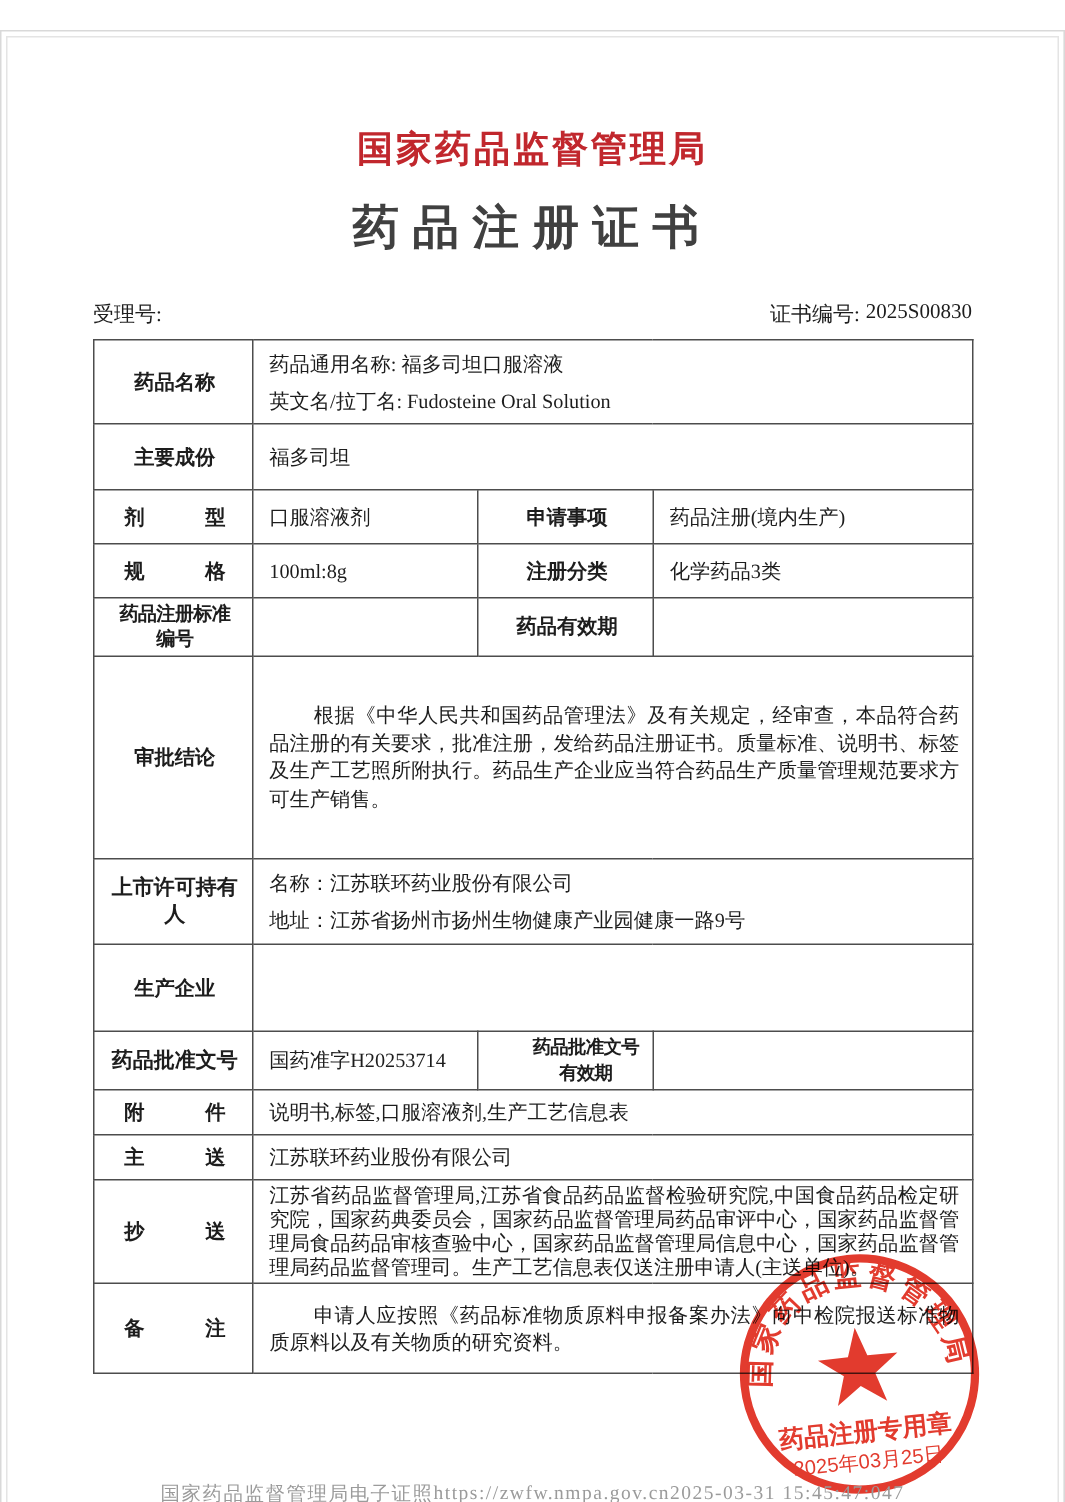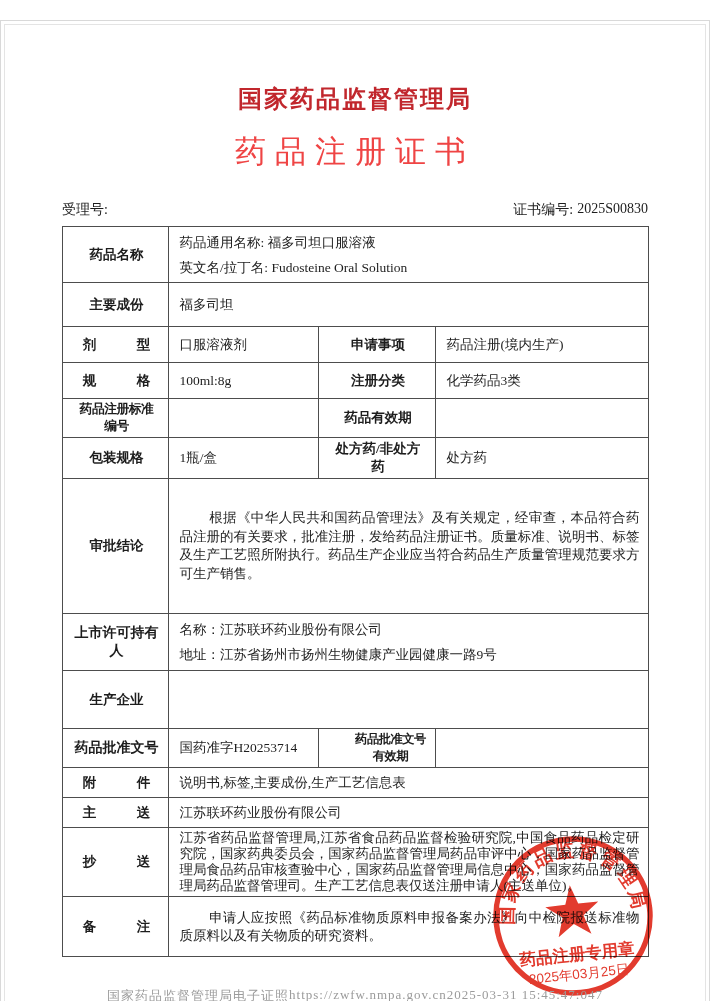--- a/index.html
+++ b/index.html
@@ -21,23 +21,23 @@
     font-family:"Liberation Sans","DejaVu Sans",sans-serif;
     font-weight:700;
     font-size:24px;
     letter-spacing:2px;
     color:#c1272d;
   }
   .doc-title {
     margin-top:16px;
     text-align:center;
     font-size:31px;
-    font-weight:400;
+    font-weight:700;
     letter-spacing:9px;
-    color:#ef4444;
+    color:#404040;
   }
   .meta-row {
     width:586px;
     margin:28px auto 7px auto;
     display:flex;
     justify-content:space-between;
     font-size:14px;
   }
   .meta-left, .meta-right { display:flex; gap:4px; }
   table.cert {
@@ -175,26 +175,20 @@
         <td>100ml:8g</td>
         <td class="lab3">注册分类</td>
         <td>化学药品3类</td>
       </tr>
       <tr class="r5">
         <td class="lab small">药品注册标准编号</td>
         <td></td>
         <td class="lab3">药品有效期</td>
         <td></td>
       </tr>
-      <tr class="r6">
-        <td class="lab">包装规格</td>
-        <td>1瓶/盒</td>
-        <td class="lab3">处方药/非处方药</td>
-        <td>处方药</td>
-      </tr>
       <tr class="r7">
         <td class="lab">审批结论</td>
         <td colspan="3" class="para">
           <div class="indent">根据《中华人民共和国药品管理法》及有关规定，经审查，本品符合药品注册的有关要求，批准注册，发给药品注册证书。质量标准、说明书、标签及生产工艺照所附执行。药品生产企业应当符合药品生产质量管理规范要求方可生产销售。</div>
         </td>
       </tr>
       <tr class="r8">
         <td class="lab mid">上市许可持有人</td>
         <td colspan="3" class="two-line">
           <div><span>名称：</span><span>江苏联环药业股份有限公司</span></div>
@@ -206,21 +200,21 @@
         <td colspan="3"></td>
       </tr>
       <tr class="r10">
         <td class="lab mid">药品批准文号</td>
         <td>国药准字H20253714</td>
         <td class="lab3 small">药品批准文号有效期</td>
         <td></td>
       </tr>
       <tr class="r11">
         <td class="lab">附　　　件</td>
-        <td colspan="3">说明书,标签,主要成份,生产工艺信息表</td>
+        <td colspan="3">说明书,标签,口服溶液剂,生产工艺信息表</td>
       </tr>
       <tr class="r12">
         <td class="lab">主　　　送</td>
         <td colspan="3">江苏联环药业股份有限公司</td>
       </tr>
       <tr class="r13">
         <td class="lab">抄　　　送</td>
         <td colspan="3" class="cc-para">江苏省药品监督管理局,江苏省食品药品监督检验研究院,中国食品药品检定研究院，国家药典委员会，国家药品监督管理局药品审评中心，国家药品监督管理局食品药品审核查验中心，国家药品监督管理局信息中心，国家药品监督管理局药品监督管理司。生产工艺信息表仅送注册申请人(主送单位)。</td>
       </tr>
       <tr class="r14">

